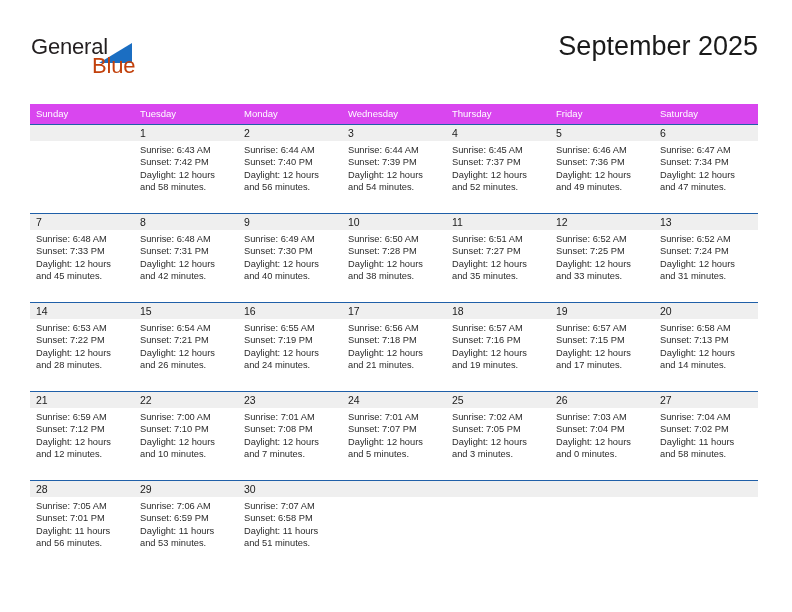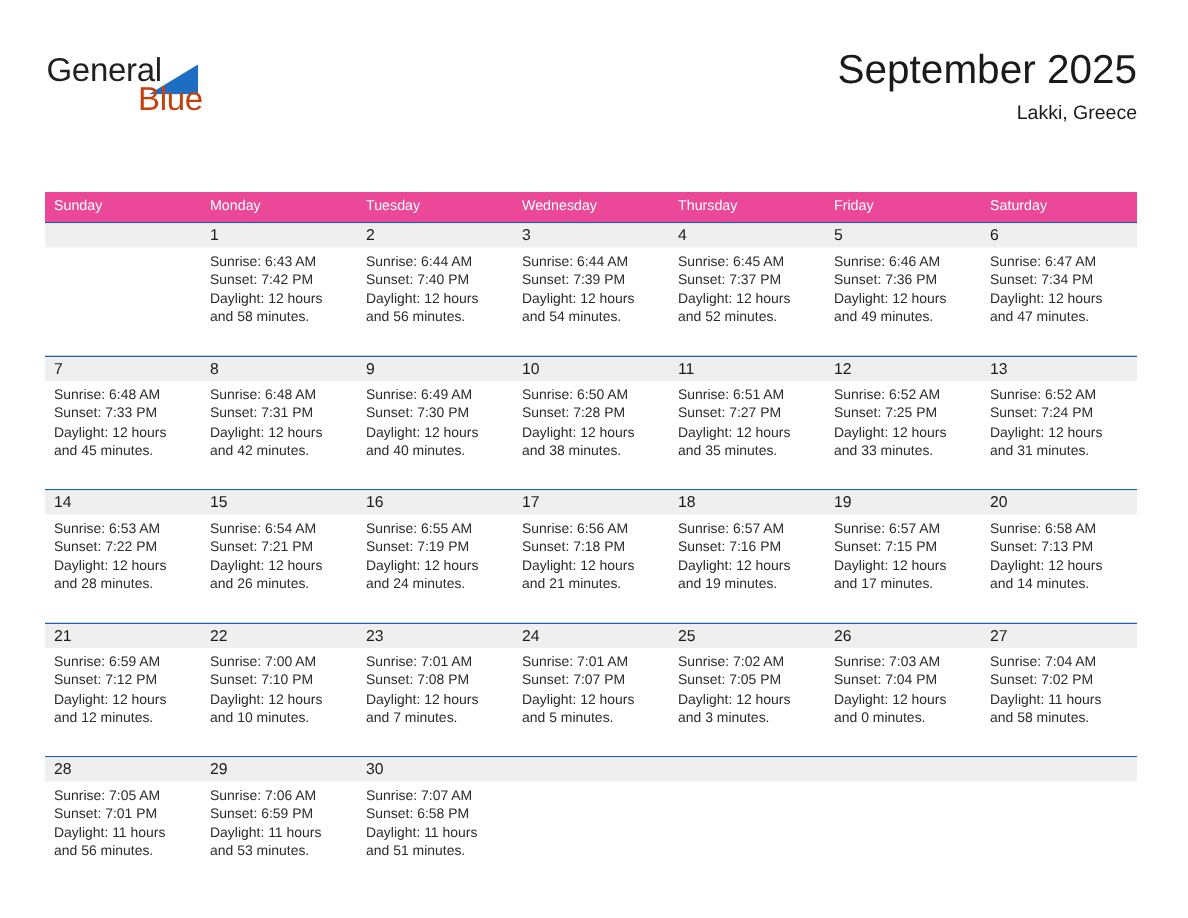--- a/index.html
+++ b/index.html
@@ -85,23 +85,22 @@
 
   
   .calendar {
     position: absolute;
     left: 30px;
     top: 104px;
     width: 728px;
   }
   .weekdays {
     display: flex;
-    background: #ec4899;
+    background: #d946ef;
     height: 20px;
-    margin-top: 24px;
   }
   .weekday {
     flex: 1 1 0;
     color: #ffffff;
     font-size: 9.5px;
     line-height: 20px;
     padding-left: 6px;
     box-sizing: border-box;
     white-space: nowrap;
   }
@@ -152,31 +151,30 @@
   <div class="top-bar">
 
     <div class="logo">
       <span class="logo-general">General</span>
       <span class="logo-tri"></span>
       <span class="logo-blue">Blue</span>
     </div>
 
     <div class="title-block">
       <h1 class="cal-title">September 2025</h1>
-      <div class="cal-subtitle">Lakki, Greece</div>
     </div>
 
   </div>
 
   <div class="calendar">
 
     <div class="weekdays">
       <div class="weekday">Sunday</div>
+      <div class="weekday">Tuesday</div>
       <div class="weekday">Monday</div>
-      <div class="weekday">Tuesday</div>
       <div class="weekday">Wednesday</div>
       <div class="weekday">Thursday</div>
       <div class="weekday">Friday</div>
       <div class="weekday">Saturday</div>
     </div>
 
     <div class="week">
       <div class="day empty">
         <div class="day-num-band"></div>
         <div class="day-info">

